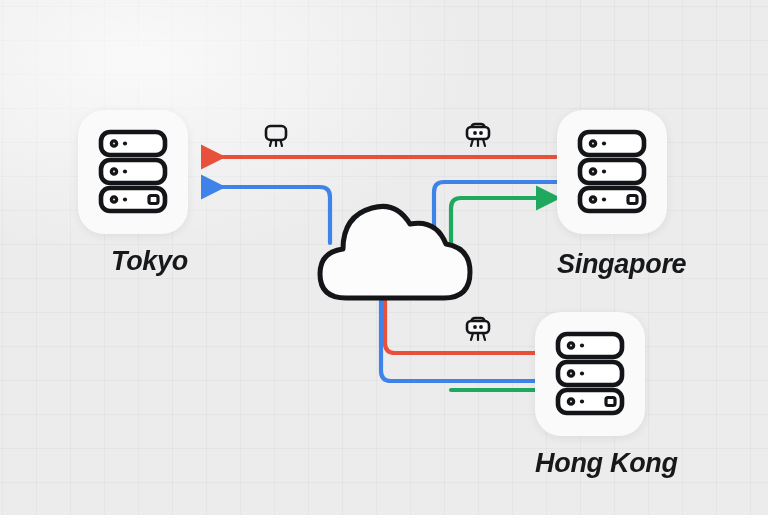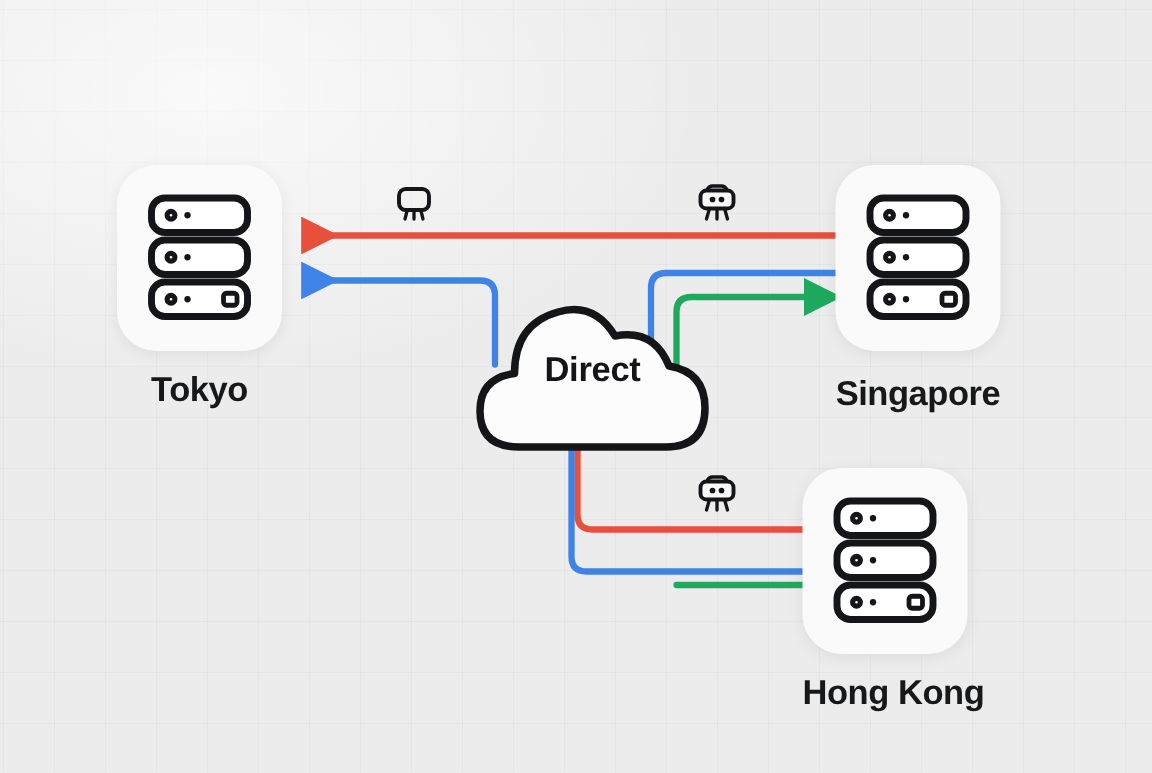--- a/index.html
+++ b/index.html
@@ -50,26 +50,27 @@
     height: 124px;
     border-radius: 26px;
     background: #fafafa;
     box-shadow: 0 2px 10px rgba(0,0,0,0.07);
     display: flex;
     align-items: center;
     justify-content: center;
   }
   .node-label {
     margin-top: 12px;
-    text-align: center;
-    font-size: 23px;
+    text-align: right;
+    font-size: 27px;
     font-weight: 700;
     color: #17181a;
     letter-spacing: -0.3px;
     white-space: nowrap;
+    font-style: italic;
   }
   #node-tokyo { left: 78px; top: 110px; }
   #node-tokyo .node-label { width: 110px; }
   #node-singapore { left: 557px; top: 110px; }
   #node-singapore .node-label { width: 110px; margin-top: 15px; }
   #node-hongkong { left: 535px; top: 312px; }
   #node-hongkong .node-label { width: 110px; }
 
   .chip {
     position: absolute;
@@ -262,17 +263,16 @@
                Q 10 112 10 88
                Q 10 66 33 63
                Q 33 30 62 22
                Q 86 15 100 38
                Q 126 33 136 58
                Q 160 62 160 86
                Q 160 112 134 112
                Z" fill="#fcfcfc" stroke="#141518" stroke-width="5" stroke-linejoin="round"></path>
     </svg>
     <div id="cloud-text">
-      <span>Direct</span>
     </div>
   </div>
 
 </div>
 
 </body></html>

